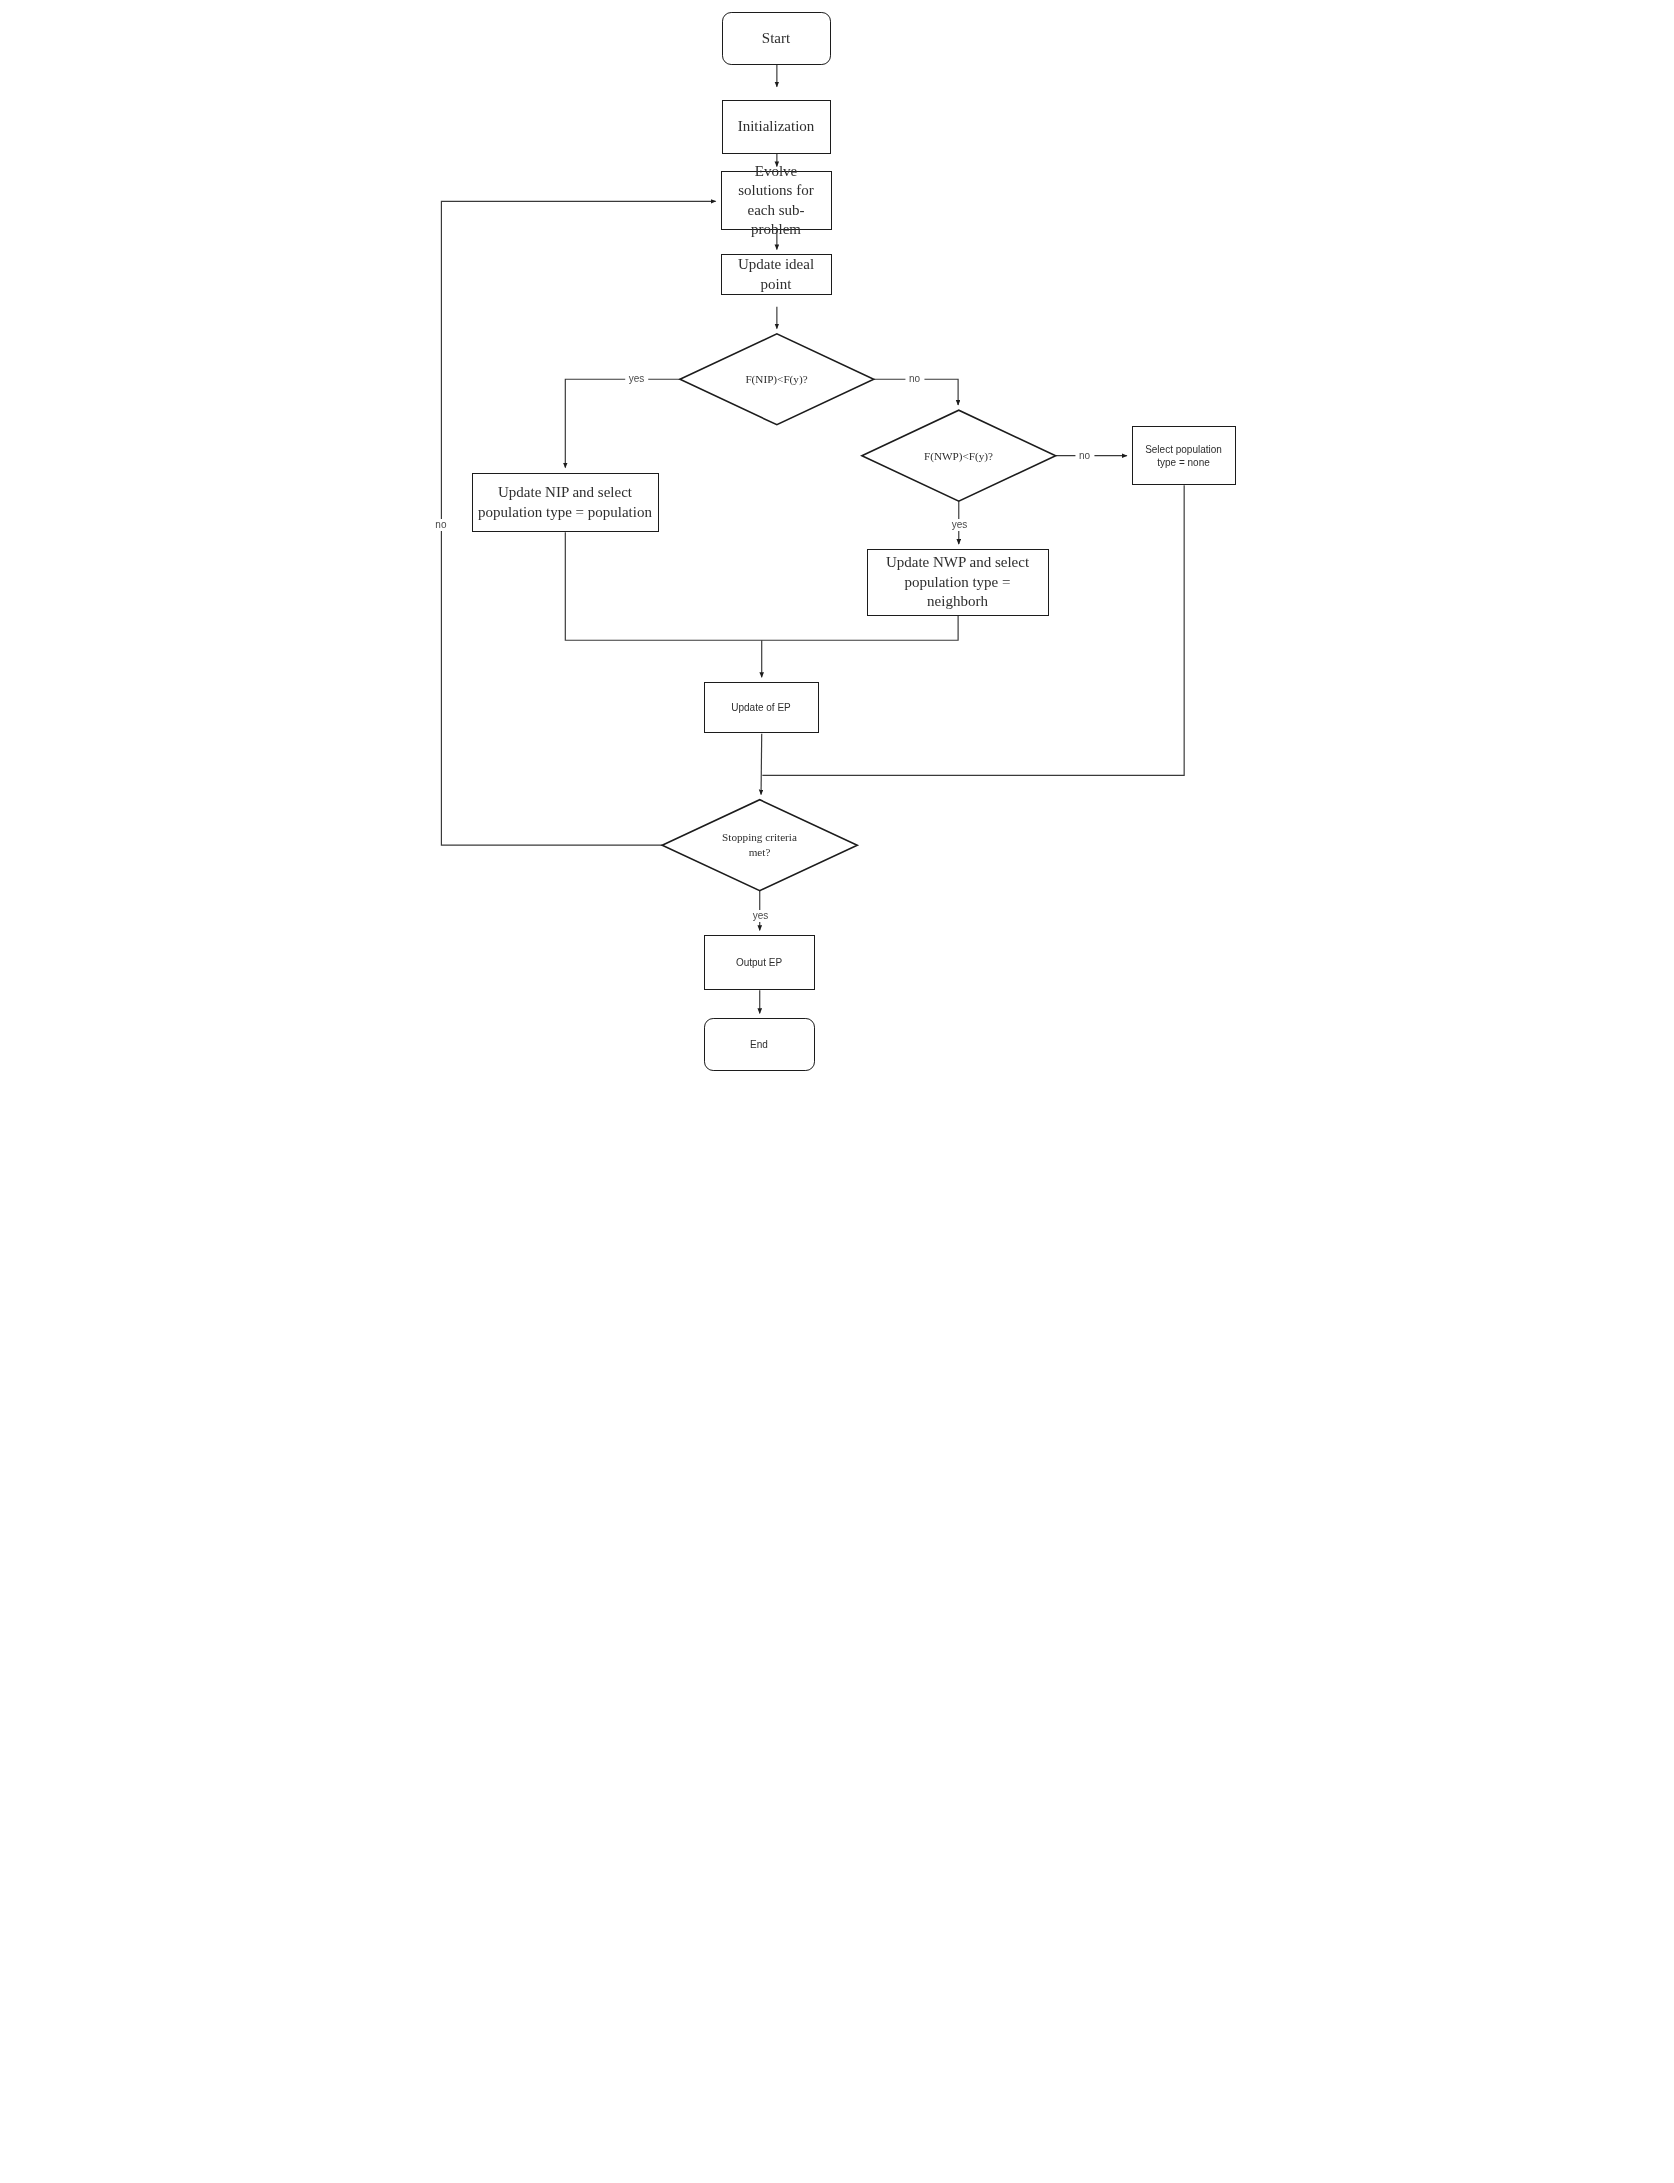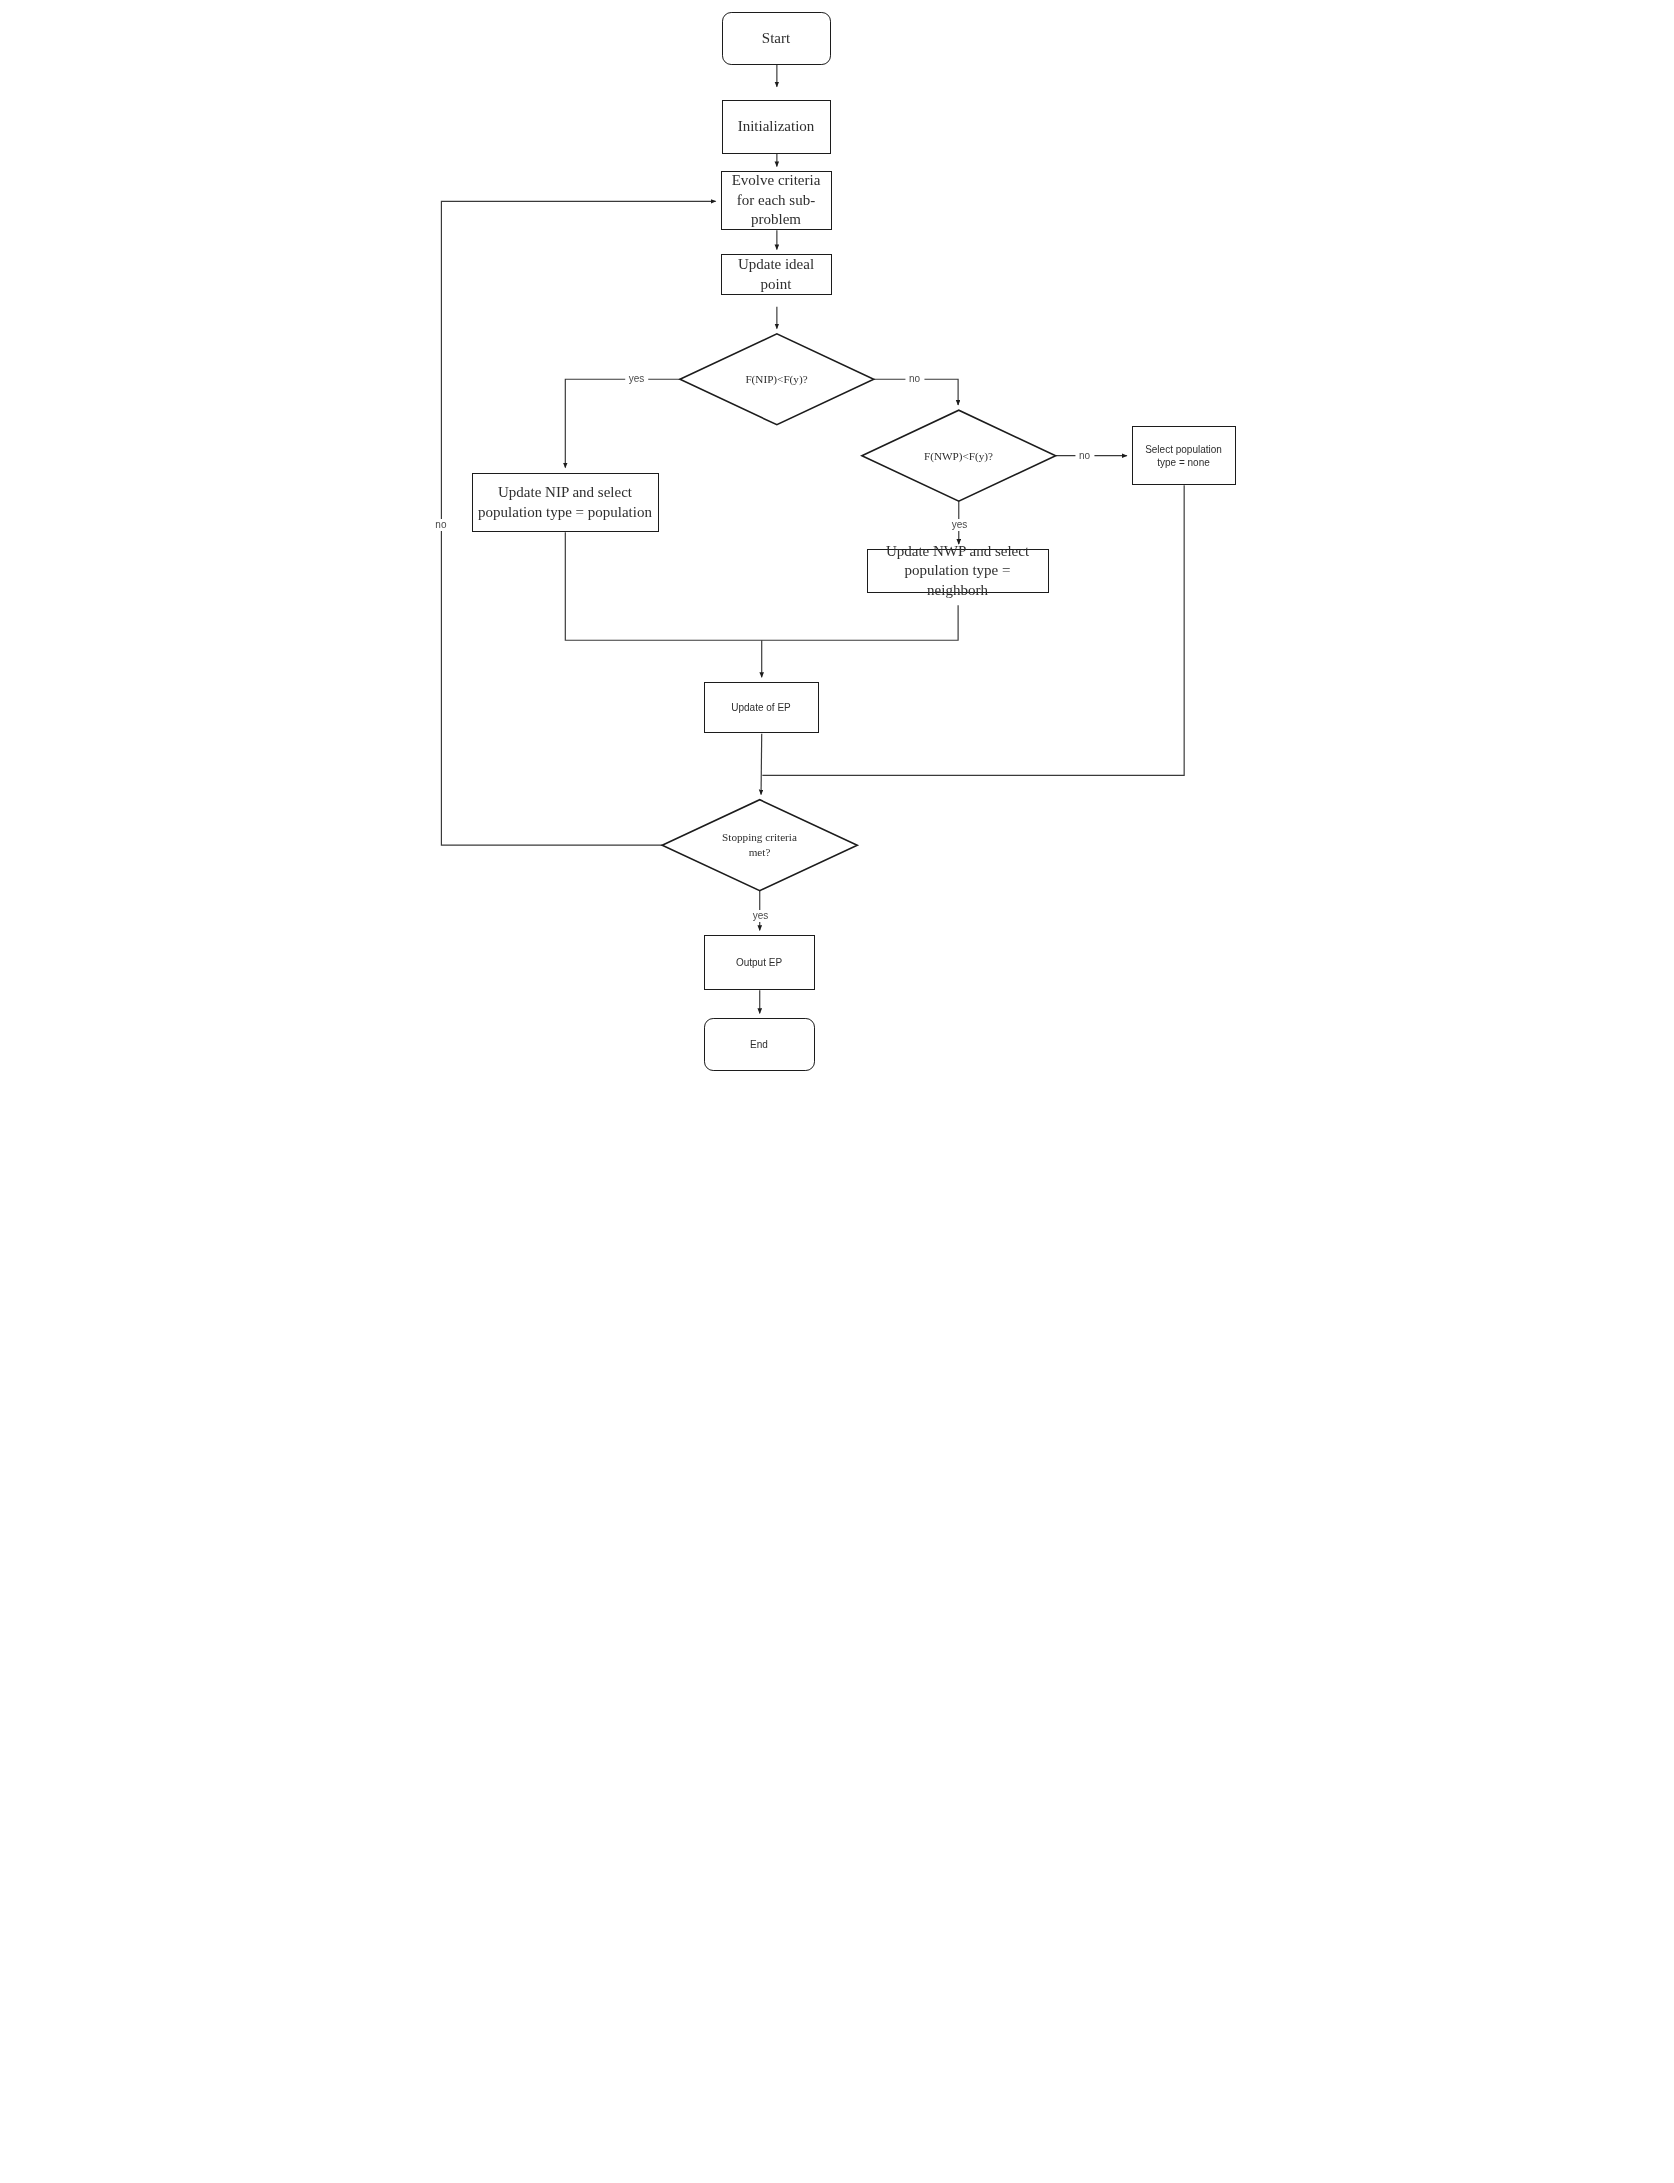--- a/index.html
+++ b/index.html
@@ -104,29 +104,29 @@
 
     <polygon points="396,575 543,506 690,575 543,644" fill="#ffffff" stroke="#1c1c1c" stroke-width="2.4"></polygon>
     <polygon points="672,691 819,622 966,691 819,760" fill="#ffffff" stroke="#1c1c1c" stroke-width="2.4"></polygon>
     <polygon points="369,1282 517,1213 665,1282 517,1351" fill="#ffffff" stroke="#1c1c1c" stroke-width="2.4"></polygon>
   </svg>
 
   <div class="node serif rounded" style="left:303px; top:12px; width:109px; height:53px;">Start</div>
 
   <div class="node serif" style="left:303px; top:92px; width:109px; height:54px;margin-top:8px;">Initialization</div>
 
-  <div class="node serif" style="left:302px; top:171px; width:111px; height:59px;">Evolve criteria for each sub-problem</div>
+  <div class="node serif" style="left:302px; top:171px; width:111px; height:59px;">Evolve solutions for each sub-problem</div>
 
   <div class="node serif" style="left:302px; top:254px; width:111px; height:41px;">Update ideal point</div>
 
   <div class="node serif" style="left:53px; top:473px; width:187px; height:59px;">Update NIP and select population type = population</div>
 
   <div class="node sans" style="left:713px; top:426px; width:104px; height:59px;">Select population type = none</div>
 
-  <div class="node serif" style="left:448px; top:549px; width:182px; height:44px;">Update NWP and select population type = neighborh</div>
+  <div class="node serif" style="left:448px; top:549px; width:182px; height:67px;">Update NWP and select population type = neighborh</div>
 
   <div class="node sans" style="left:285px; top:682px; width:115px; height:51px;">Update of EP</div>
 
   <div class="node sans" style="left:285px; top:935px; width:111px; height:55px;">Output EP</div>
 
   <div class="node sans rounded" style="left:285px; top:1018px; width:111px; height:53px;">End</div>
 
   <div class="diamond-label" style="left:358px; top:379px; width:119px;">F(NIP)&lt;F(y)?</div>
 
   <div class="diamond-label" style="left:540px; top:456px; width:125px;">F(NWP)&lt;F(y)?</div>

